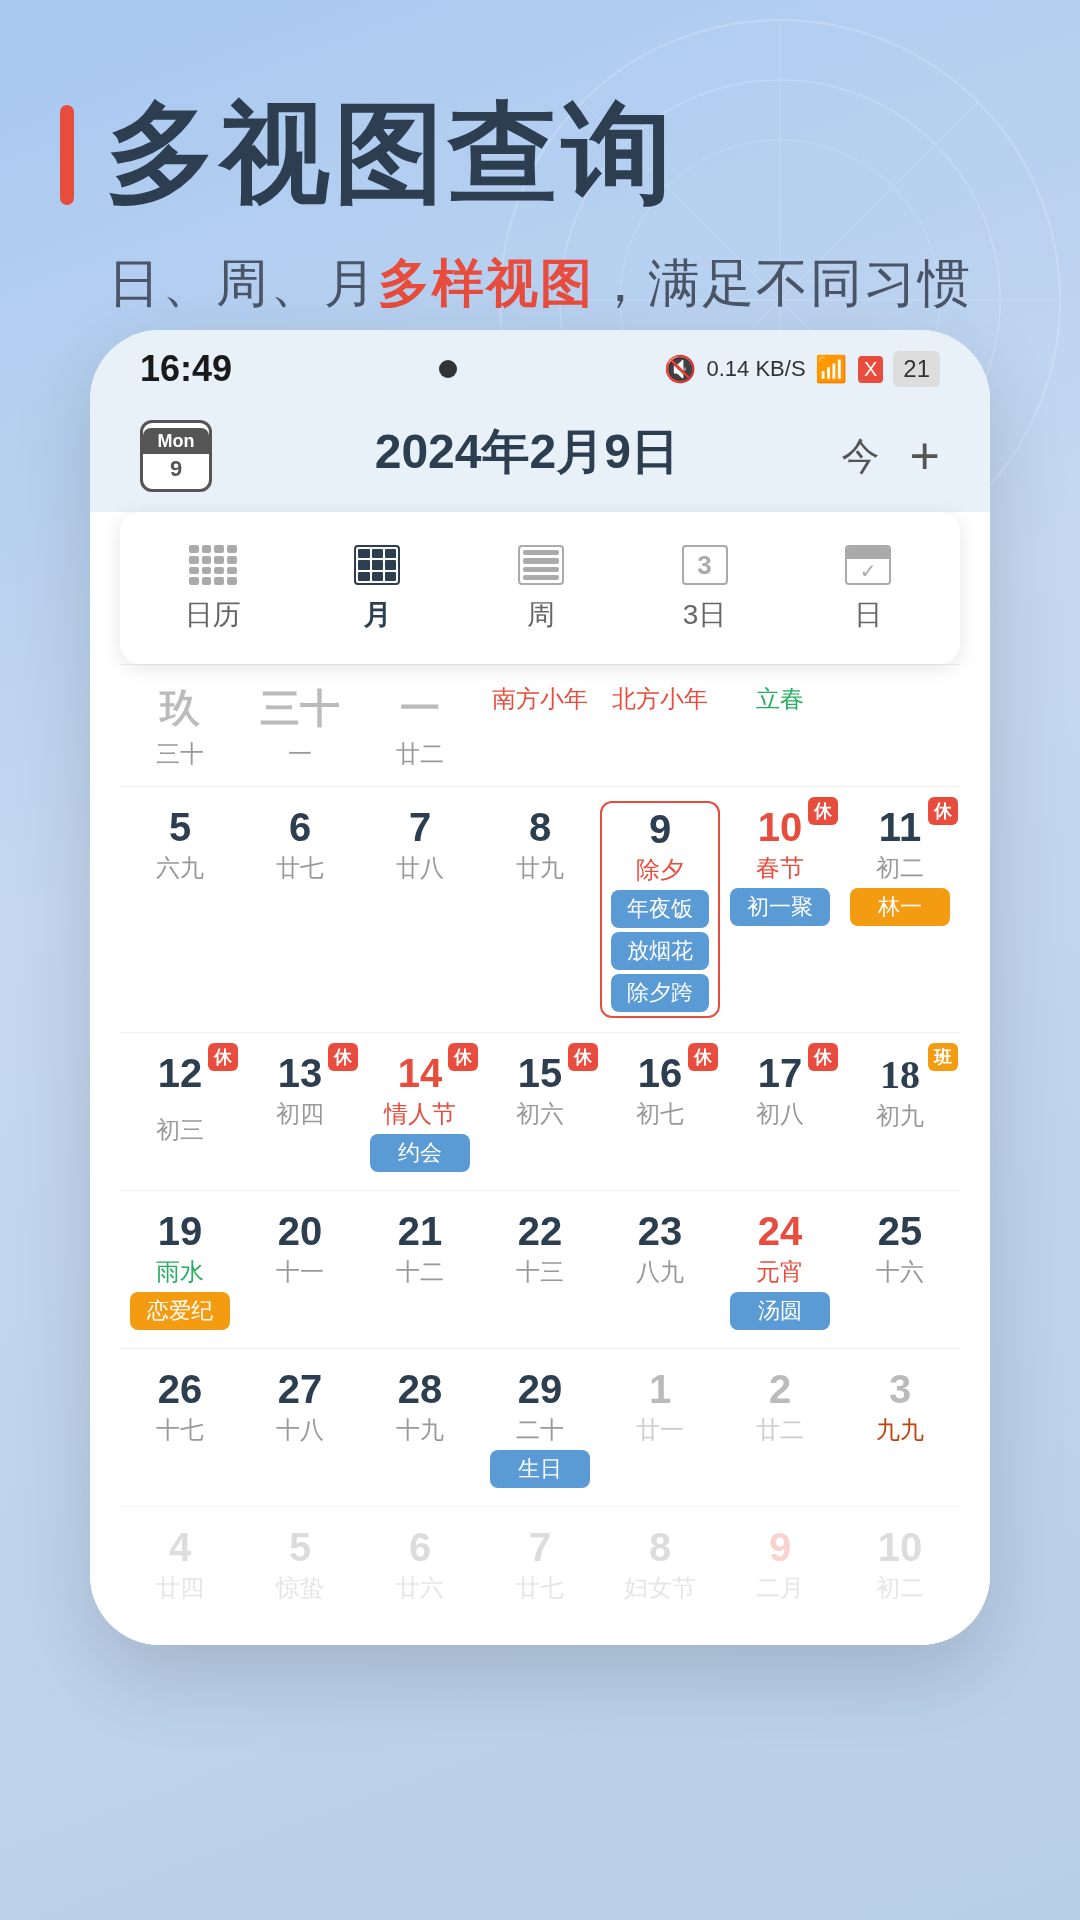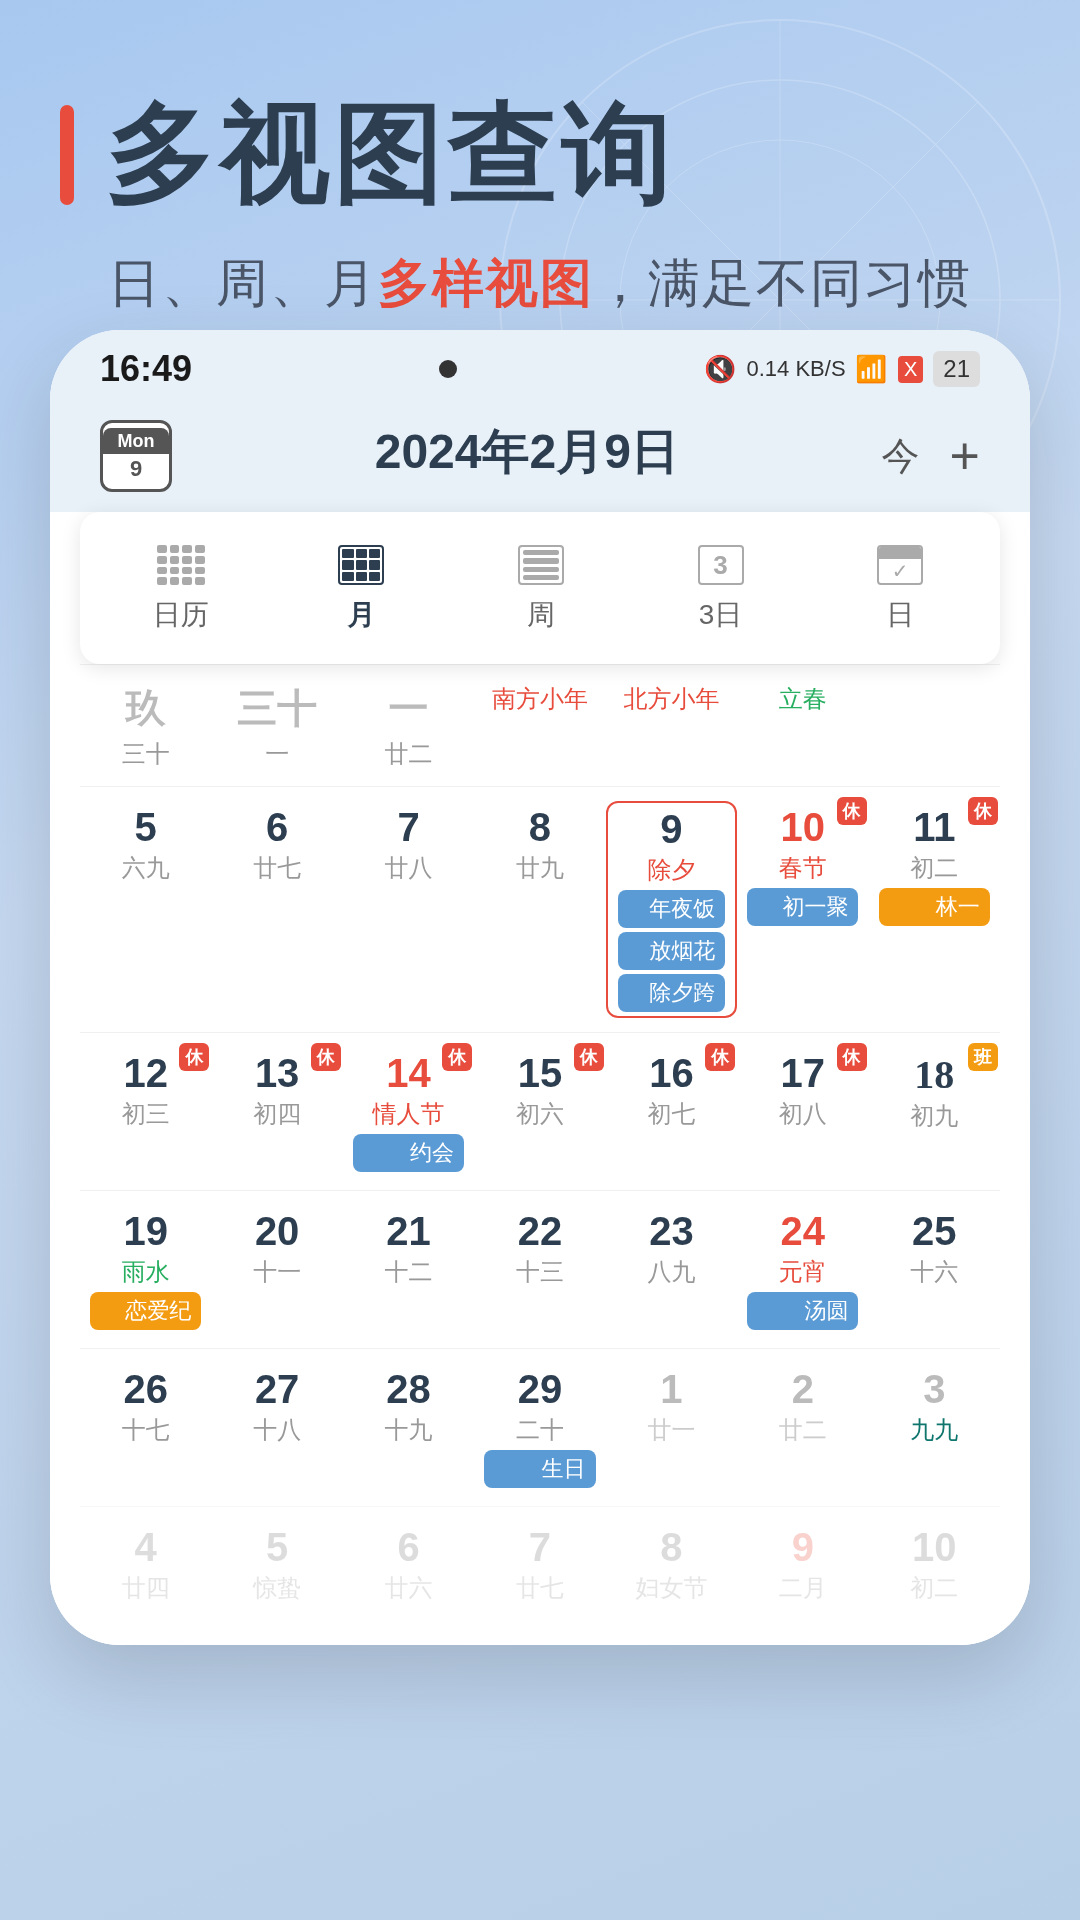--- a/index.html
+++ b/index.html
@@ -56,21 +56,21 @@
       color: #e74c3c;
       font-weight: 700;
     }
 
     
     .phone-mockup {
       position: absolute;
       top: 330px;
       left: 50%;
       transform: translateX(-50%);
-      width: 980px;
+      width: 900px;
       background: white;
       border-radius: 70px;
       box-shadow: 0 30px 80px rgba(0,0,0,0.15);
       overflow: hidden;
       z-index: 3;
     }
 
     
     .status-bar {
       background: #e8f0f8;
@@ -403,21 +403,21 @@
     }
 
     
     .event-tag {
       font-size: 22px;
       padding: 4px 10px;
       border-radius: 8px;
       color: white;
       margin-top: 4px;
       width: 90%;
-      text-align: right;
+      text-align: center;
       white-space: nowrap;
     }
 
     .event-tag.blue { background: #5b9bd5; }
     .event-tag.orange { background: #f39c12; }
 
     
     .deco-svg {
       position: absolute;
       top: 0; right: 0;
@@ -636,21 +636,21 @@
           <span class="day-num">11</span>
           <span class="holiday-badge">休</span>
         </div>
         <span class="lunar-text">初二</span>
         <span class="event-tag orange">林一</span>
       </div>
     </div>
 
     <div class="cal-row">
 
-      <div class="cal-day" style="position:relative;">
+      <div class="cal-day" style="position:relative;gap:16px;">
         <div class="day-top" style="position:relative;">
           <span class="day-num">12</span>
           <span class="holiday-badge">休</span>
         </div>
         <span class="lunar-text">初三</span>
       </div>
 
       <div class="cal-day" style="position:relative;">
         <div class="day-top" style="position:relative;">
           <span class="day-num">13</span>
@@ -797,21 +797,21 @@
         <div class="day-top">
             <span class="day-num light">2</span>
           </div>
         <span class="lunar-text" style="color:#ccc;">廿二</span>
       </div>
 
       <div class="cal-day">
         <div class="day-top">
             <span class="day-num light">3</span>
           </div>
-        <span class="lunar-text" style="color:#0f766e;">九九</span>
+        <span class="lunar-text" style="color:#c2410c;">九九</span>
       </div>
     </div>
 
     <div class="cal-row" style="opacity:0.5;">
       <div class="cal-day">
         <div class="day-top">
             <span class="day-num light">4</span>
           </div>
         <span class="lunar-text" style="color:#ccc;">廿四</span>
       </div>

